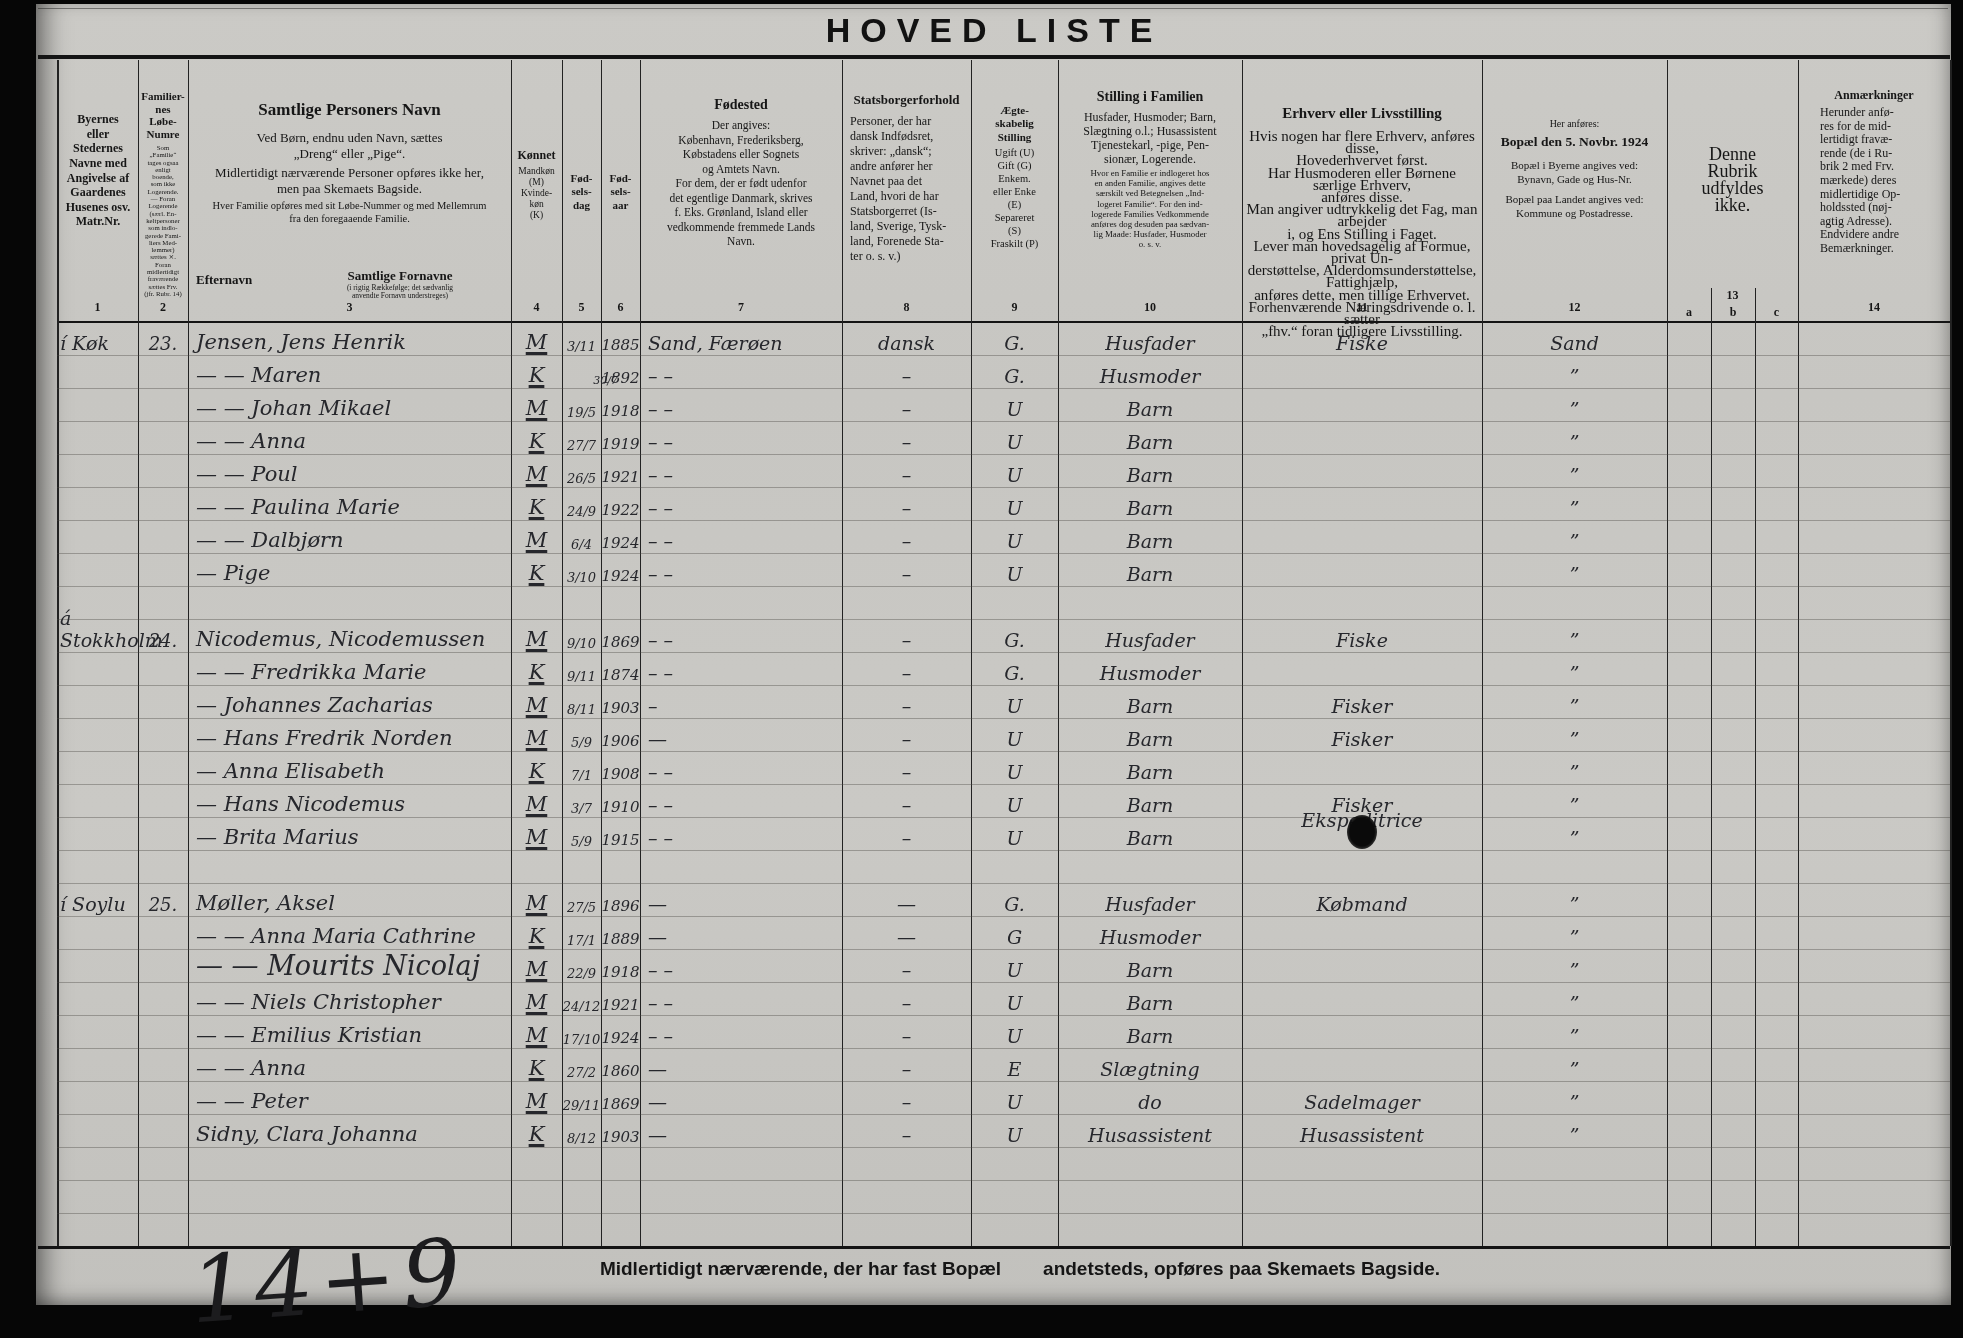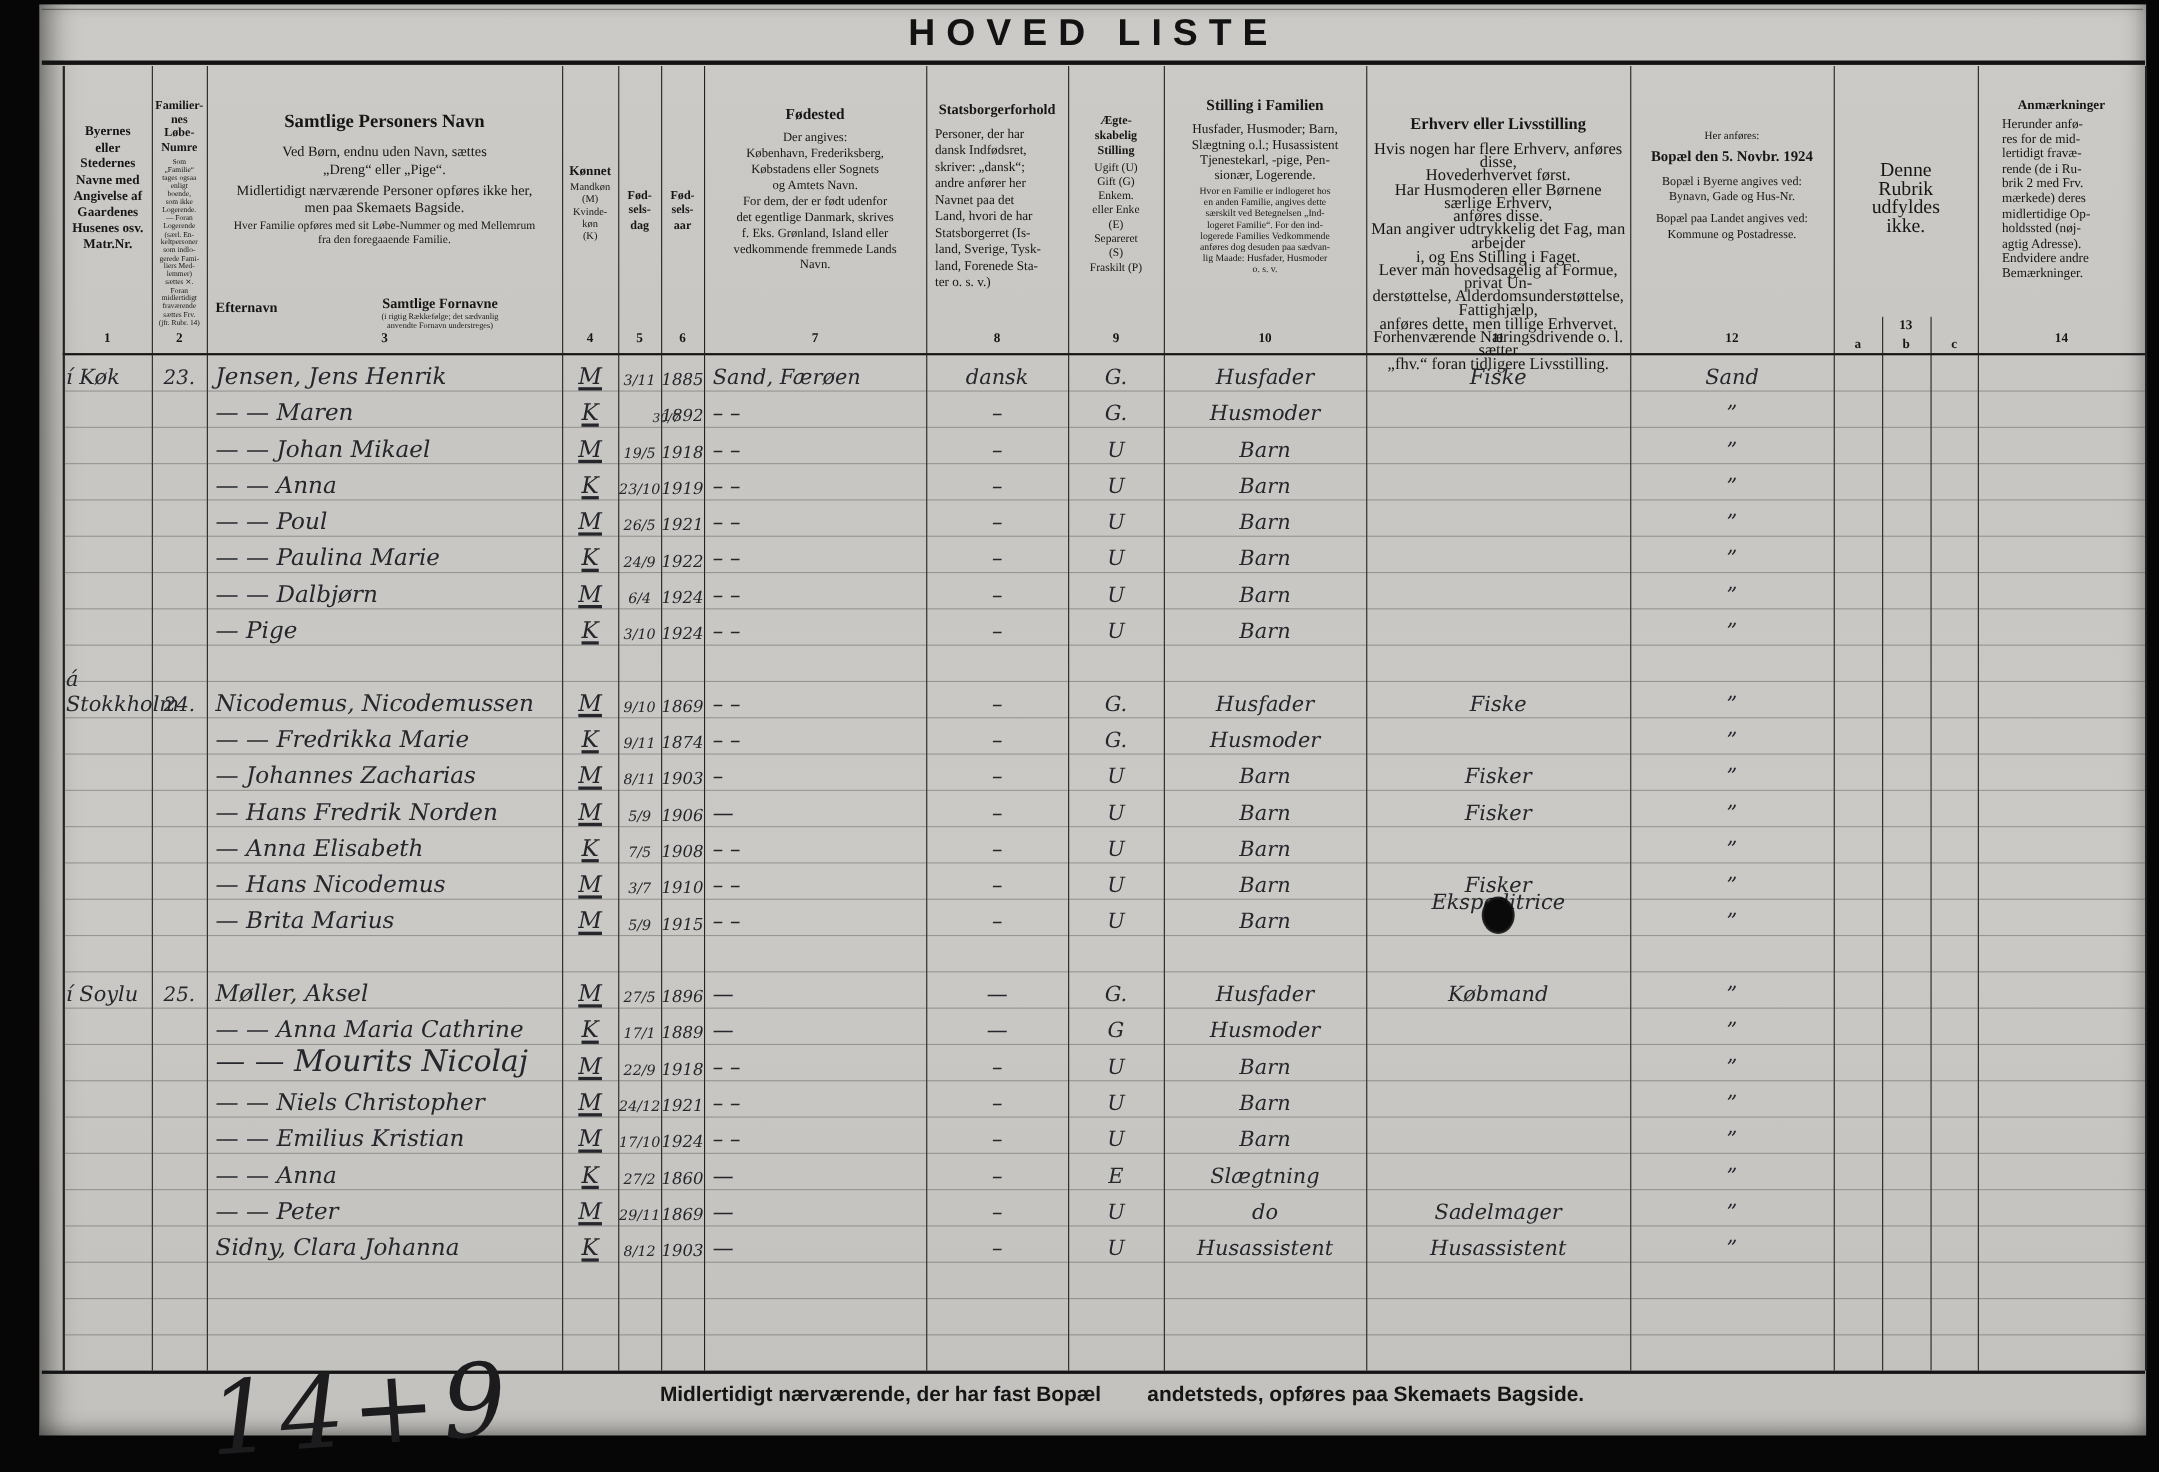--- a/index.html
+++ b/index.html
@@ -275,21 +275,21 @@
       <div class="bc hw sexu" style="left: 511px; top: 388px; width: 51px; justify-content: center; font-size: 21px;">M</div>
       <div class="bc hw" style="left: 562px; top: 388px; width: 39px; justify-content: center; font-size: 13px;">19/5</div>
       <div class="bc hw" style="left: 601px; top: 388px; width: 39px; justify-content: center; font-size: 15px;">1918</div>
       <div class="bc hw" style="left: 648px; top: 388px; width: 192px; justify-content: flex-start; font-size: 19px;">– –</div>
       <div class="bc hw" style="left: 842px; top: 388px; width: 129px; justify-content: center; font-size: 19px;">–</div>
       <div class="bc hw" style="left: 971px; top: 388px; width: 87px; justify-content: center; font-size: 19px;">U</div>
       <div class="bc hw" style="left: 1058px; top: 388px; width: 184px; justify-content: center; font-size: 19px;">Barn</div>
       <div class="bc hw" style="left: 1482px; top: 388px; width: 185px; justify-content: center; font-size: 19px;">”</div>
       <div class="bc hw" style="left: 196px; top: 421px; width: 312px; justify-content: flex-start; font-size: 21px;">— — Anna</div>
       <div class="bc hw sexu" style="left: 511px; top: 421px; width: 51px; justify-content: center; font-size: 21px;">K</div>
-      <div class="bc hw" style="left: 562px; top: 421px; width: 39px; justify-content: center; font-size: 13px;">23/10</div>
+      <div class="bc hw" style="left: 562px; top: 421px; width: 39px; justify-content: center; font-size: 13px;">27/7</div>
       <div class="bc hw" style="left: 601px; top: 421px; width: 39px; justify-content: center; font-size: 15px;">1919</div>
       <div class="bc hw" style="left: 648px; top: 421px; width: 192px; justify-content: flex-start; font-size: 19px;">– –</div>
       <div class="bc hw" style="left: 842px; top: 421px; width: 129px; justify-content: center; font-size: 19px;">–</div>
       <div class="bc hw" style="left: 971px; top: 421px; width: 87px; justify-content: center; font-size: 19px;">U</div>
       <div class="bc hw" style="left: 1058px; top: 421px; width: 184px; justify-content: center; font-size: 19px;">Barn</div>
       <div class="bc hw" style="left: 1482px; top: 421px; width: 185px; justify-content: center; font-size: 19px;">”</div>
       <div class="bc hw" style="left: 196px; top: 454px; width: 312px; justify-content: flex-start; font-size: 21px;">— — Poul</div>
       <div class="bc hw sexu" style="left: 511px; top: 454px; width: 51px; justify-content: center; font-size: 21px;">M</div>
       <div class="bc hw" style="left: 562px; top: 454px; width: 39px; justify-content: center; font-size: 13px;">26/5</div>
       <div class="bc hw" style="left: 601px; top: 454px; width: 39px; justify-content: center; font-size: 15px;">1921</div>
@@ -361,21 +361,21 @@
       <div class="bc hw" style="left: 562px; top: 718px; width: 39px; justify-content: center; font-size: 13px;">5/9</div>
       <div class="bc hw" style="left: 601px; top: 718px; width: 39px; justify-content: center; font-size: 15px;">1906</div>
       <div class="bc hw" style="left: 648px; top: 718px; width: 192px; justify-content: flex-start; font-size: 19px;">—</div>
       <div class="bc hw" style="left: 842px; top: 718px; width: 129px; justify-content: center; font-size: 19px;">–</div>
       <div class="bc hw" style="left: 971px; top: 718px; width: 87px; justify-content: center; font-size: 19px;">U</div>
       <div class="bc hw" style="left: 1058px; top: 718px; width: 184px; justify-content: center; font-size: 19px;">Barn</div>
       <div class="bc hw" style="left: 1242px; top: 718px; width: 240px; justify-content: center; font-size: 19px;">Fisker</div>
       <div class="bc hw" style="left: 1482px; top: 718px; width: 185px; justify-content: center; font-size: 19px;">”</div>
       <div class="bc hw" style="left: 196px; top: 751px; width: 312px; justify-content: flex-start; font-size: 21px;">— Anna Elisabeth</div>
       <div class="bc hw sexu" style="left: 511px; top: 751px; width: 51px; justify-content: center; font-size: 21px;">K</div>
-      <div class="bc hw" style="left: 562px; top: 751px; width: 39px; justify-content: center; font-size: 13px;">7/5</div>
+      <div class="bc hw" style="left: 562px; top: 751px; width: 39px; justify-content: center; font-size: 13px;">7/1</div>
       <div class="bc hw" style="left: 601px; top: 751px; width: 39px; justify-content: center; font-size: 15px;">1908</div>
       <div class="bc hw" style="left: 648px; top: 751px; width: 192px; justify-content: flex-start; font-size: 19px;">– –</div>
       <div class="bc hw" style="left: 842px; top: 751px; width: 129px; justify-content: center; font-size: 19px;">–</div>
       <div class="bc hw" style="left: 971px; top: 751px; width: 87px; justify-content: center; font-size: 19px;">U</div>
       <div class="bc hw" style="left: 1058px; top: 751px; width: 184px; justify-content: center; font-size: 19px;">Barn</div>
       <div class="bc hw" style="left: 1242px; top: 751px; width: 240px; justify-content: center; font-size: 19px; margin-top: 48px;">Ekspeditrice</div>
       <div class="bc hw" style="left: 1482px; top: 751px; width: 185px; justify-content: center; font-size: 19px;">”</div>
       <div class="bc hw" style="left: 196px; top: 784px; width: 312px; justify-content: flex-start; font-size: 21px;">— Hans Nicodemus</div>
       <div class="bc hw sexu" style="left: 511px; top: 784px; width: 51px; justify-content: center; font-size: 21px;">M</div>
       <div class="bc hw" style="left: 562px; top: 784px; width: 39px; justify-content: center; font-size: 13px;">3/7</div>

